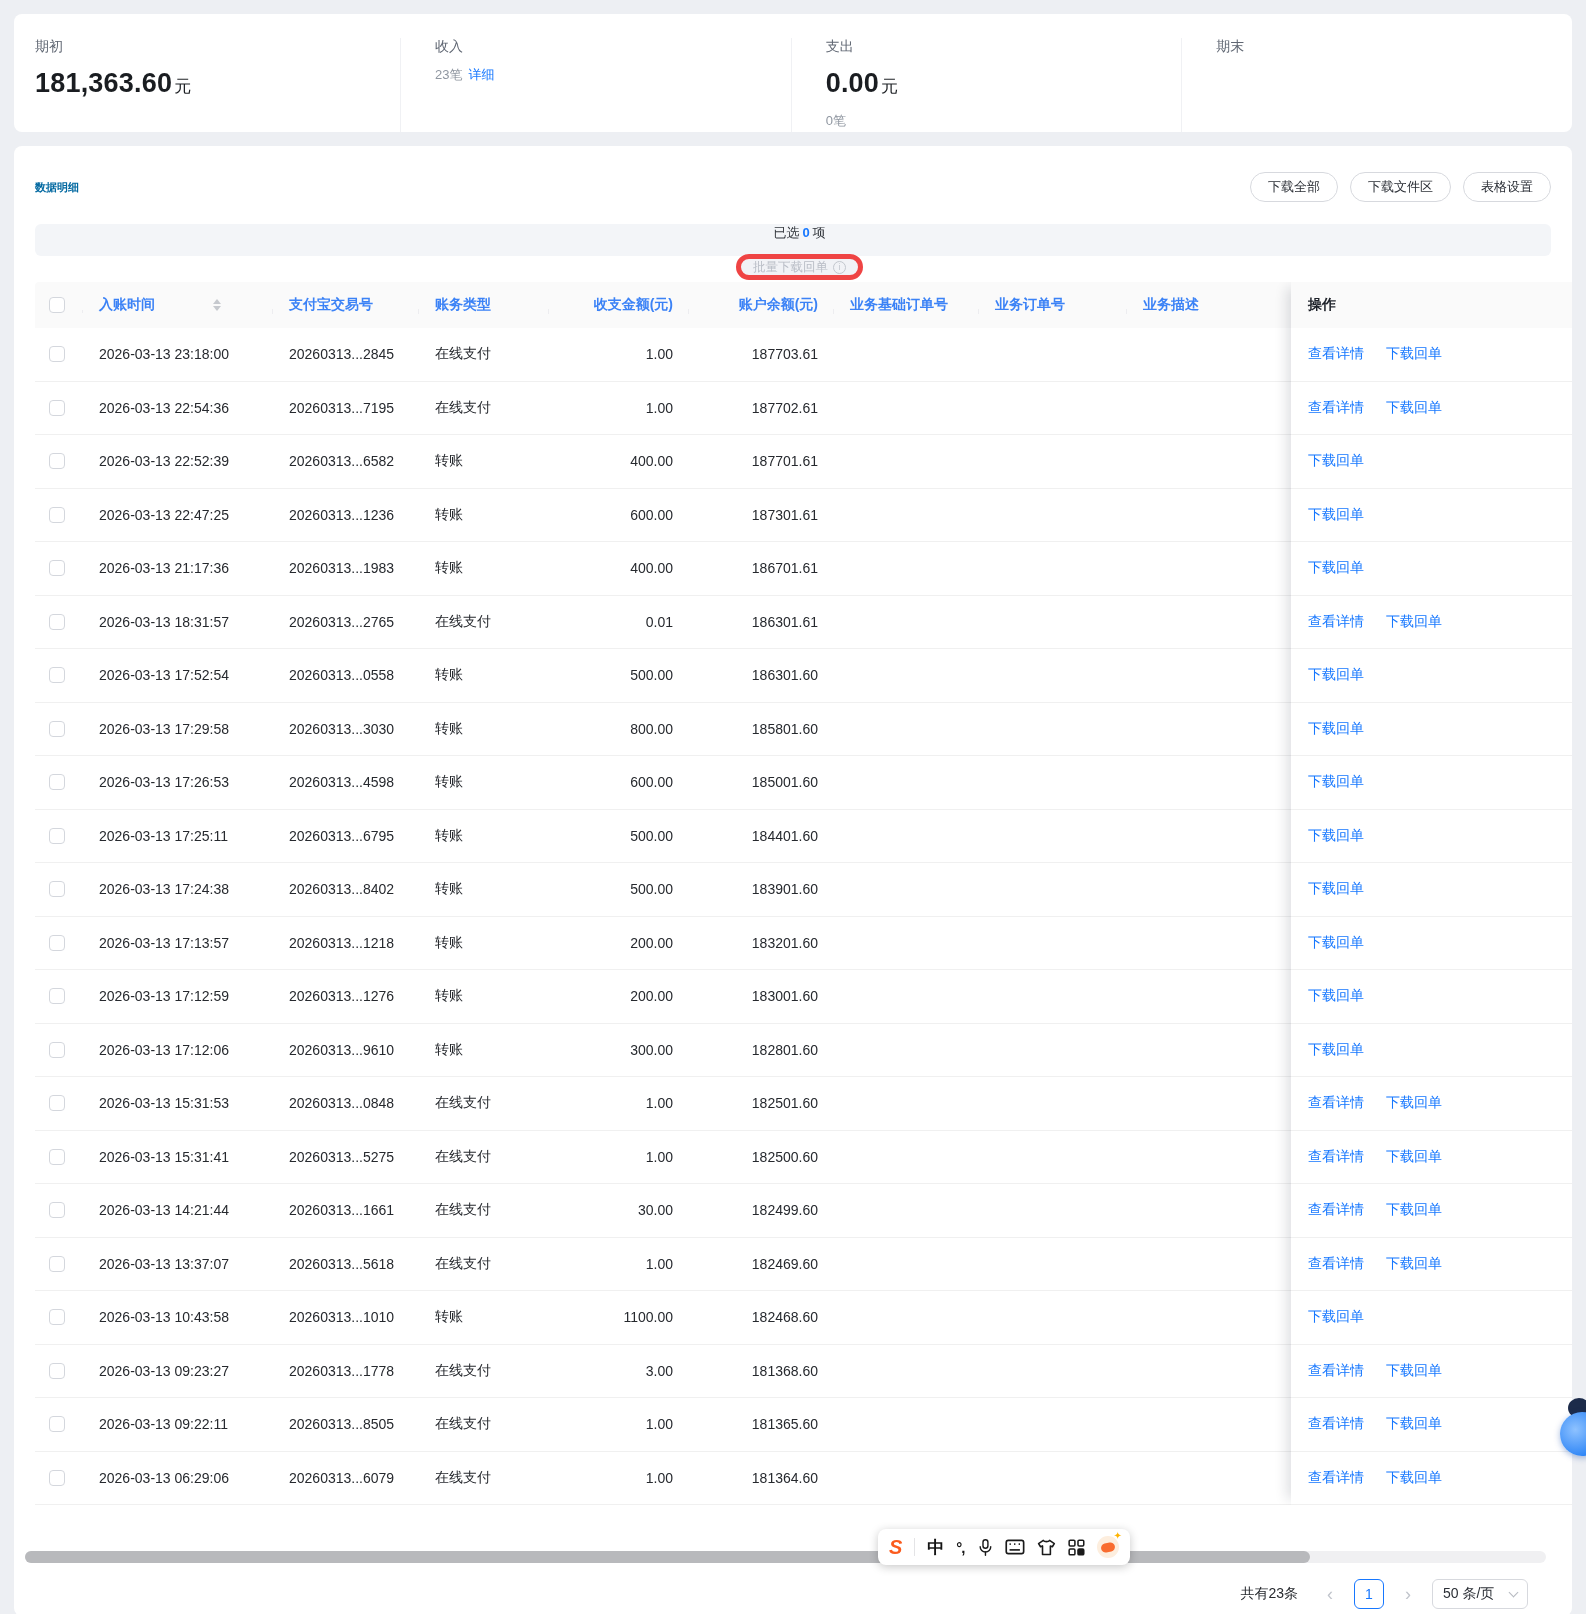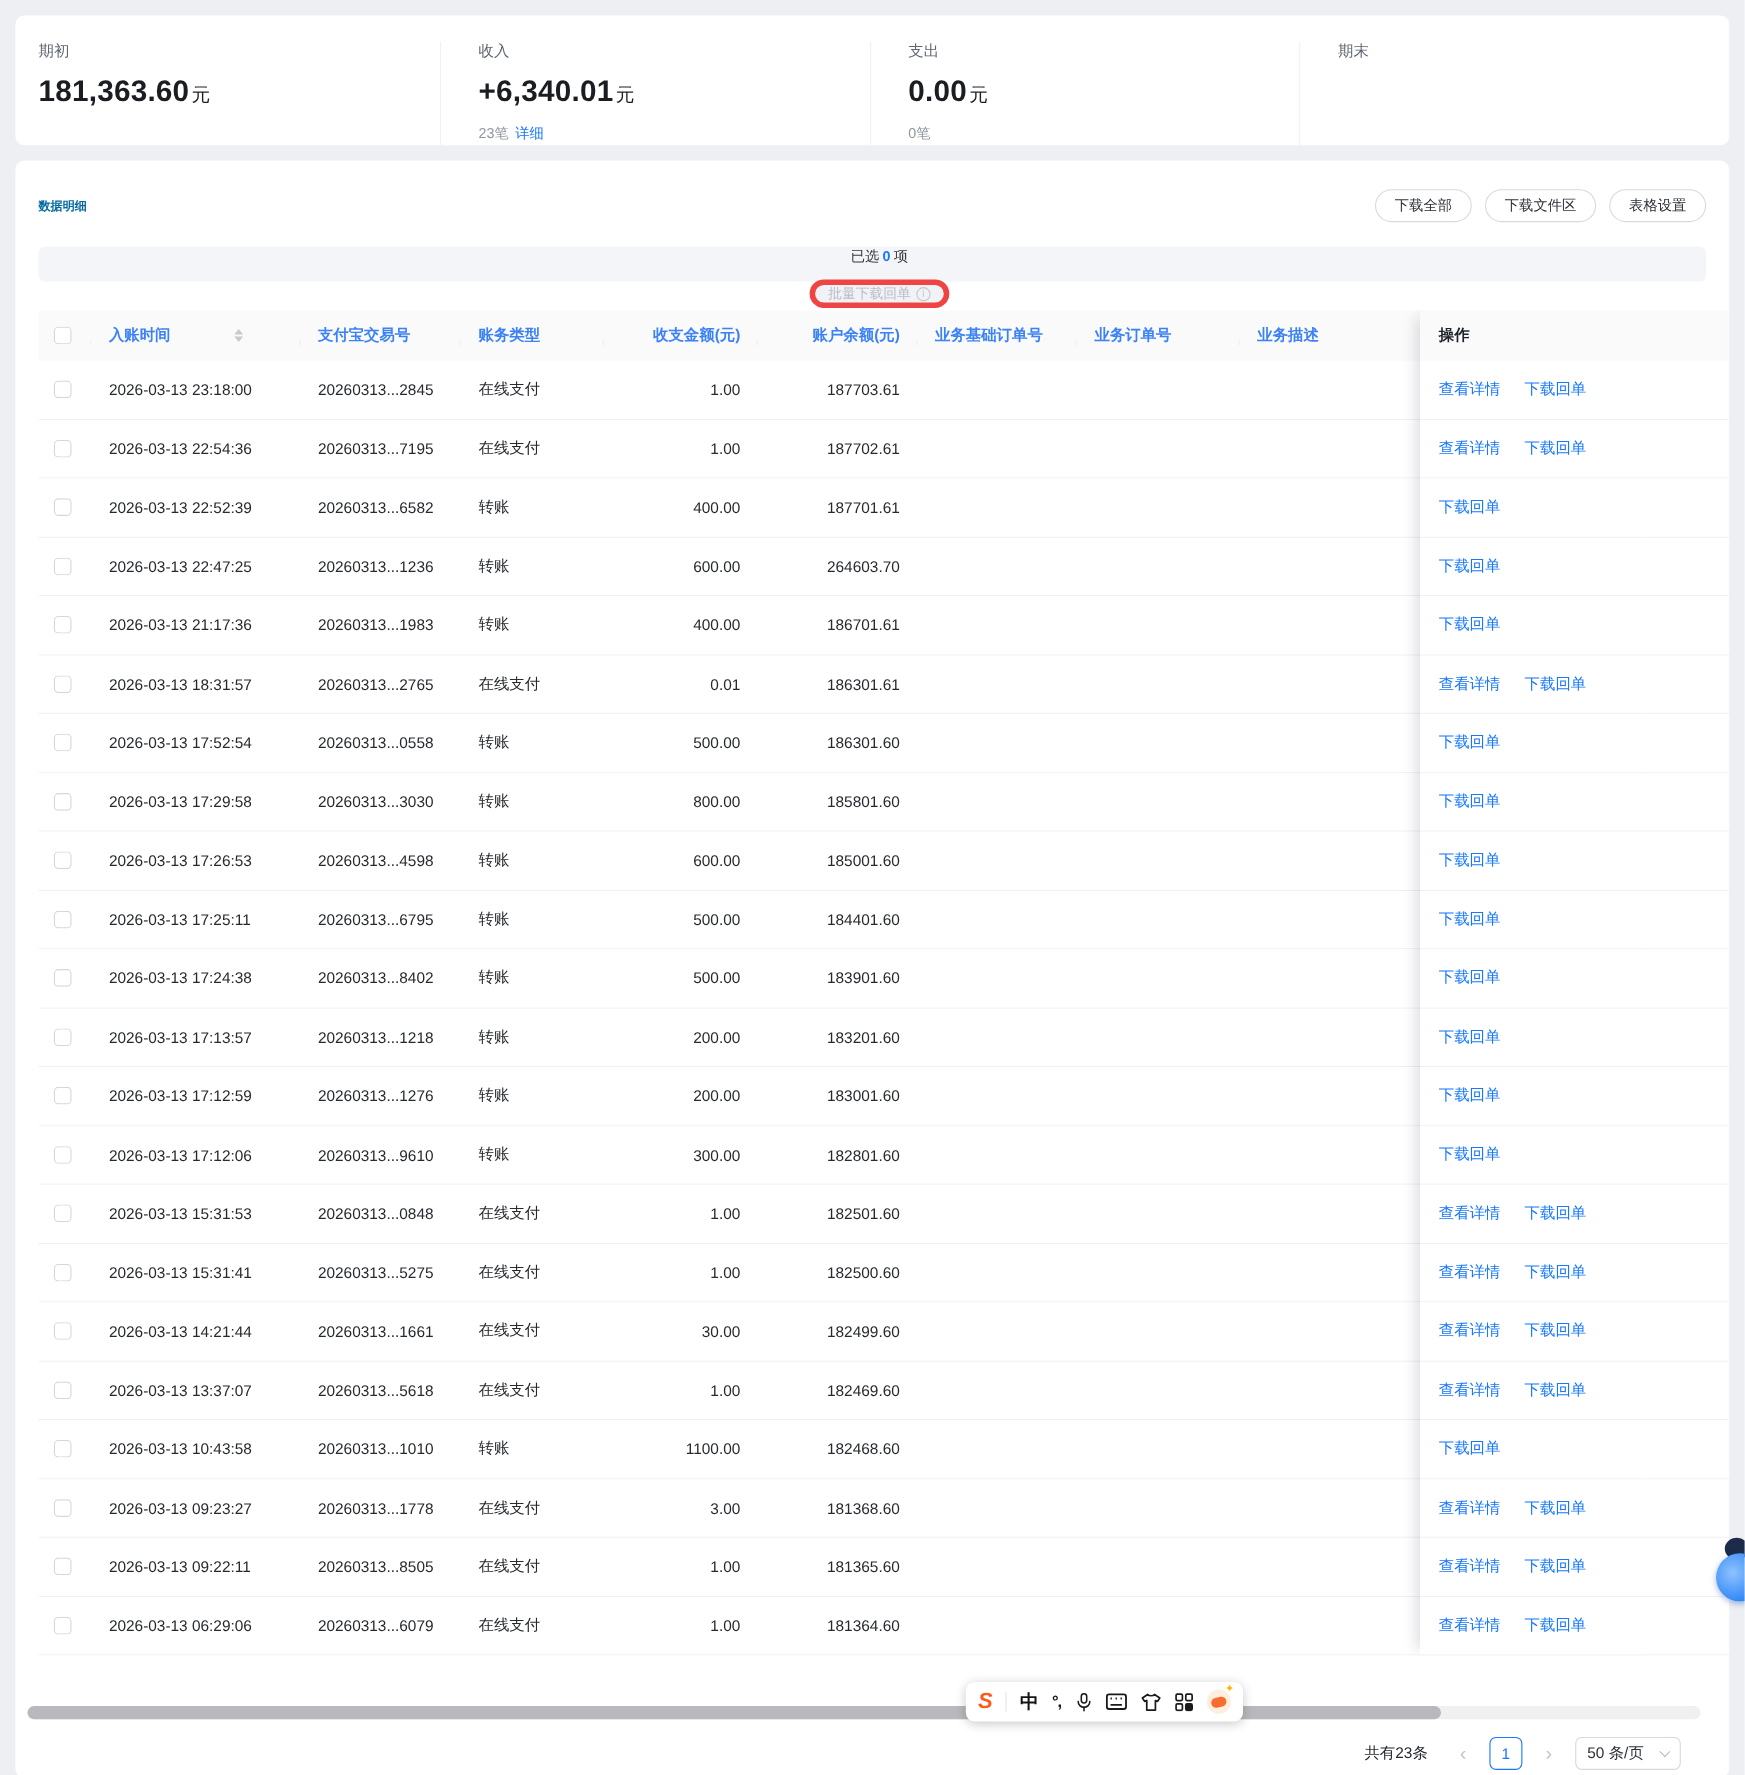--- a/index.html
+++ b/index.html
@@ -103,21 +103,20 @@
 </head>
 <body>
 
 <div class="card summary">
   <div class="sum-col first">
     <div class="sum-label">期初</div>
     <div class="sum-value"><span>181,363.60</span><span class="sum-unit">元</span></div>
   </div>
   <div class="sum-col">
     <div class="sum-label">收入</div>
-    <div class="sum-value"><span>+6,340.01</span><span class="sum-unit">元</span></div>
     <div class="sum-sub"><span>23笔</span><a class="lnk">详细</a></div>
   </div>
   <div class="sum-col">
     <div class="sum-label">支出</div>
     <div class="sum-value"><span>0.00</span><span class="sum-unit">元</span></div>
     <div class="sum-sub"><span>0笔</span></div>
   </div>
   <div class="sum-col">
     <div class="sum-label">期末</div>
   </div>
@@ -215,21 +214,21 @@
   </div>
 
   <div class="t-row">
     <div class="cell c-check">
               <span class="checkbox"></span>
             </div>
     <div class="cell c-time">2026-03-13 22:47:25</div>
     <div class="cell c-txid">20260313...1236</div>
     <div class="cell c-type">转账</div>
     <div class="cell c-amt">600.00</div>
-    <div class="cell c-bal">264603.70</div>
+    <div class="cell c-bal">187301.61</div>
     <div class="cell c-base"></div>
     <div class="cell c-ord"></div>
     <div class="cell c-desc"></div>
     <div class="cell c-pay"></div>
   </div>
 
   <div class="t-row">
     <div class="cell c-check">
               <span class="checkbox"></span>
             </div>

